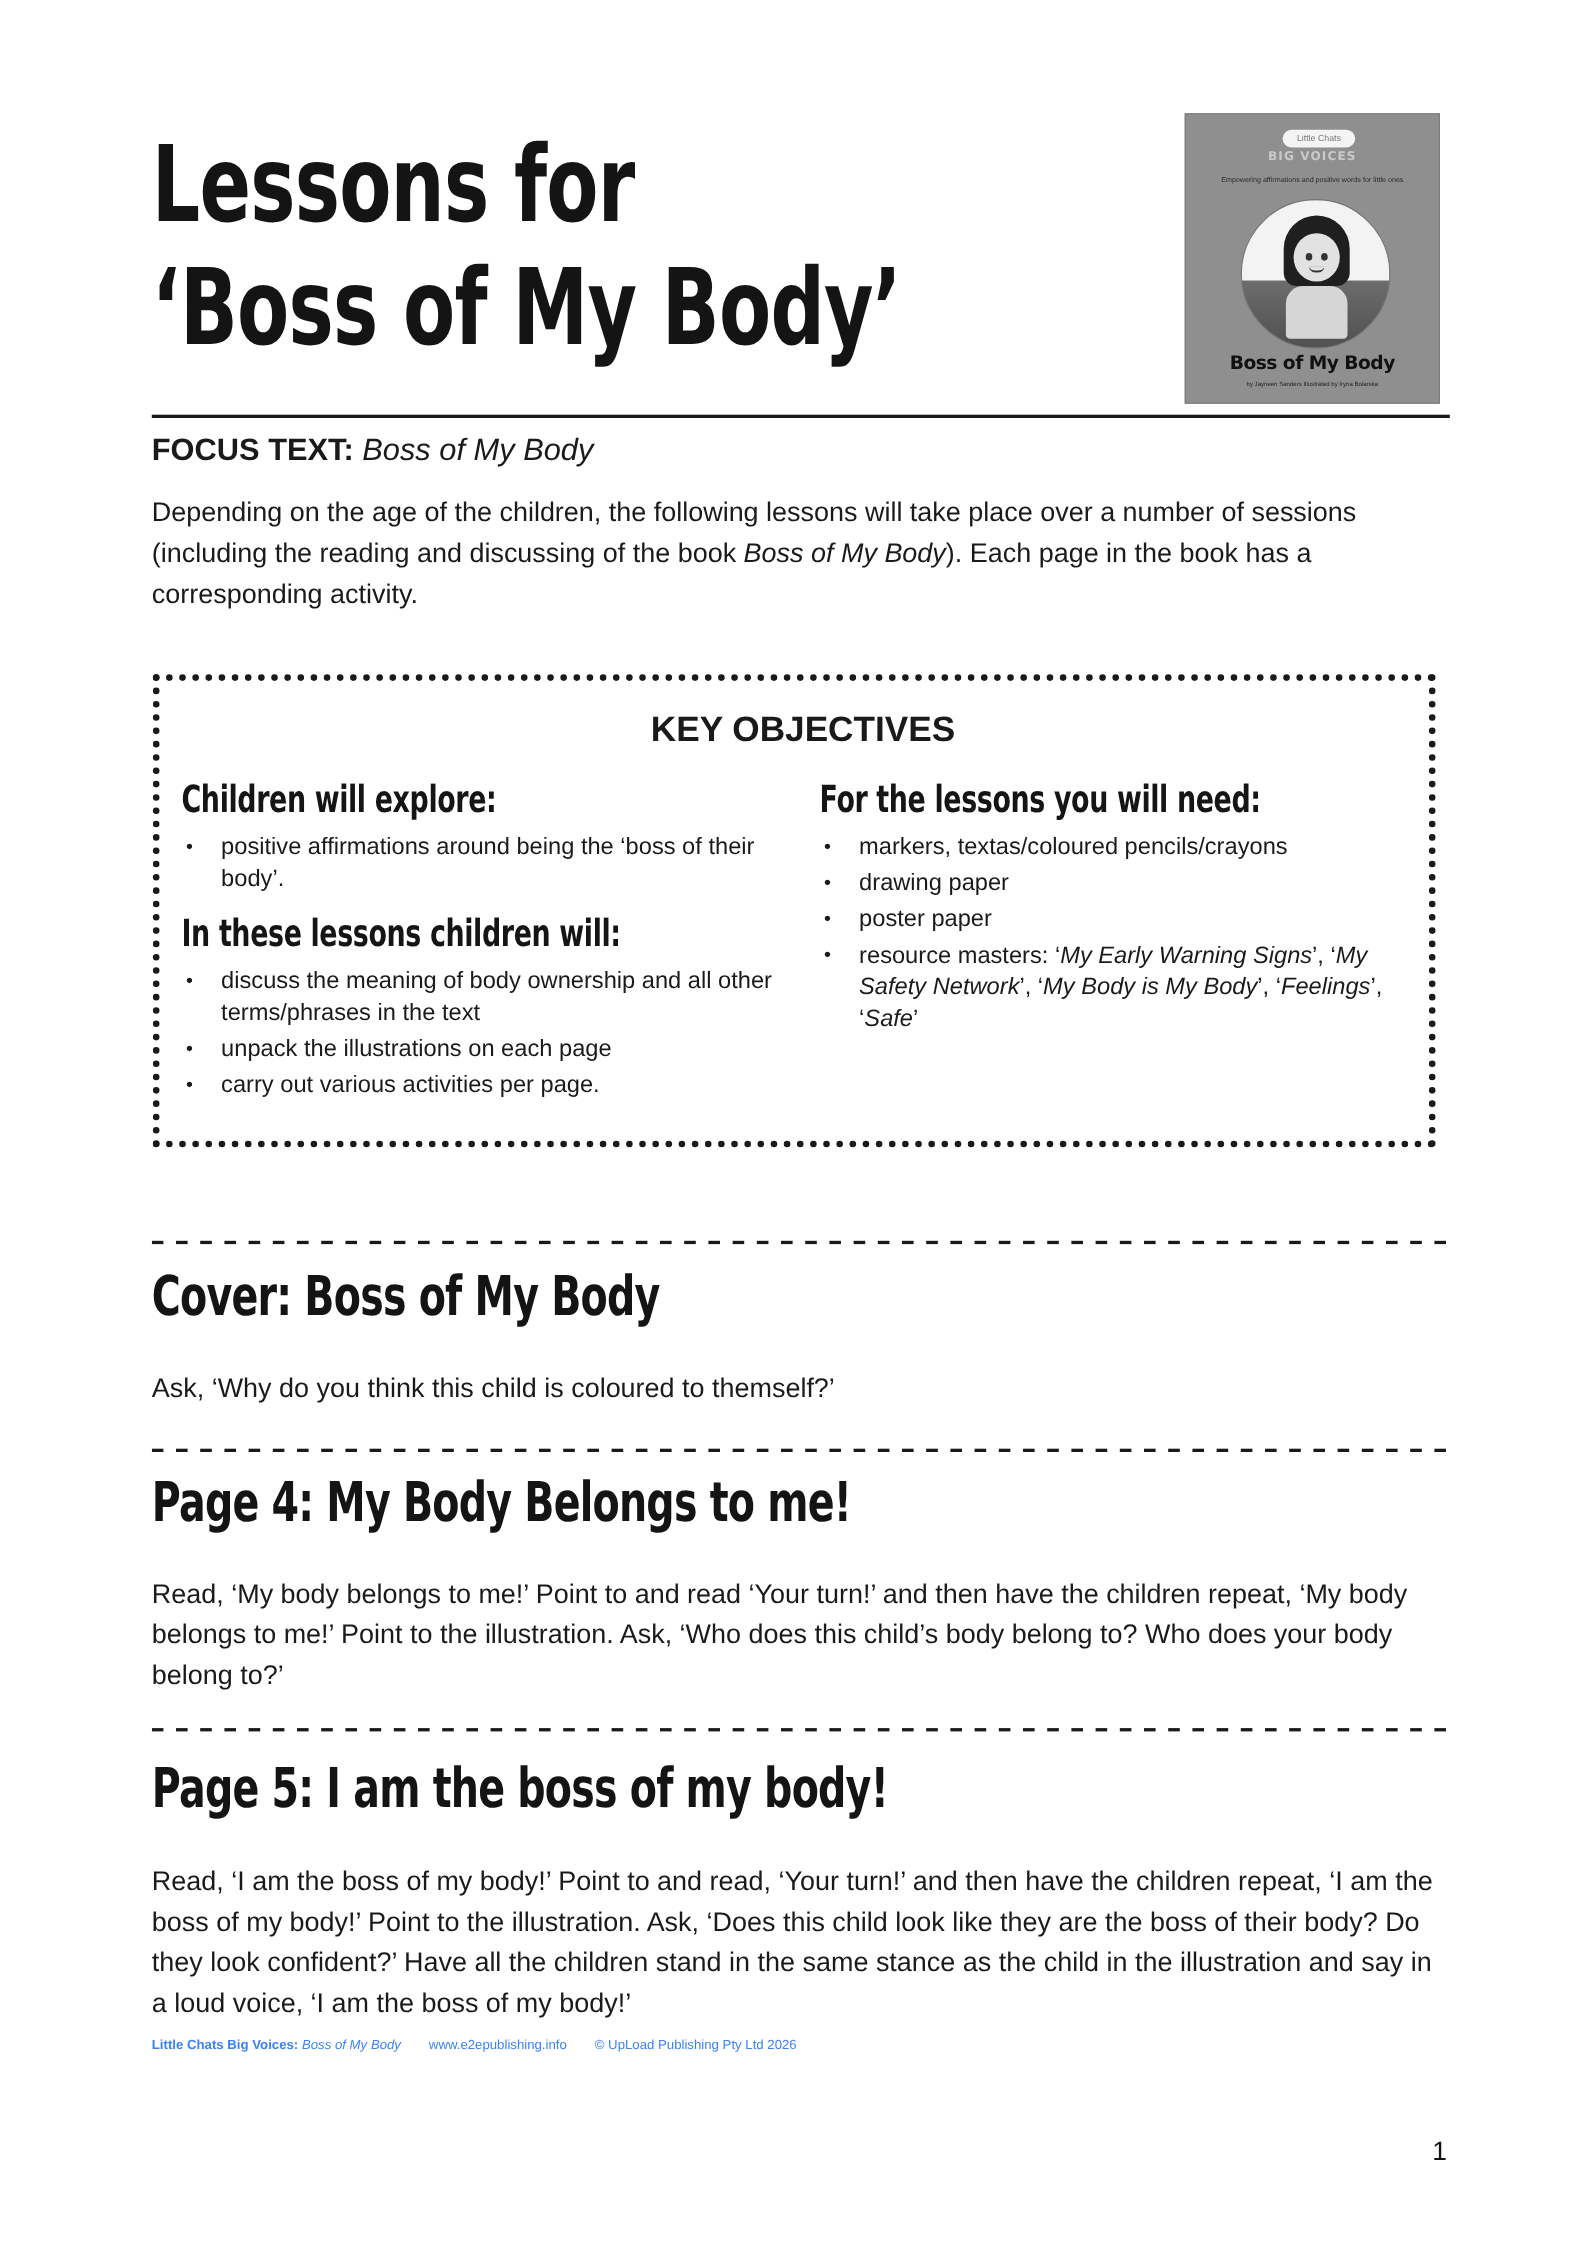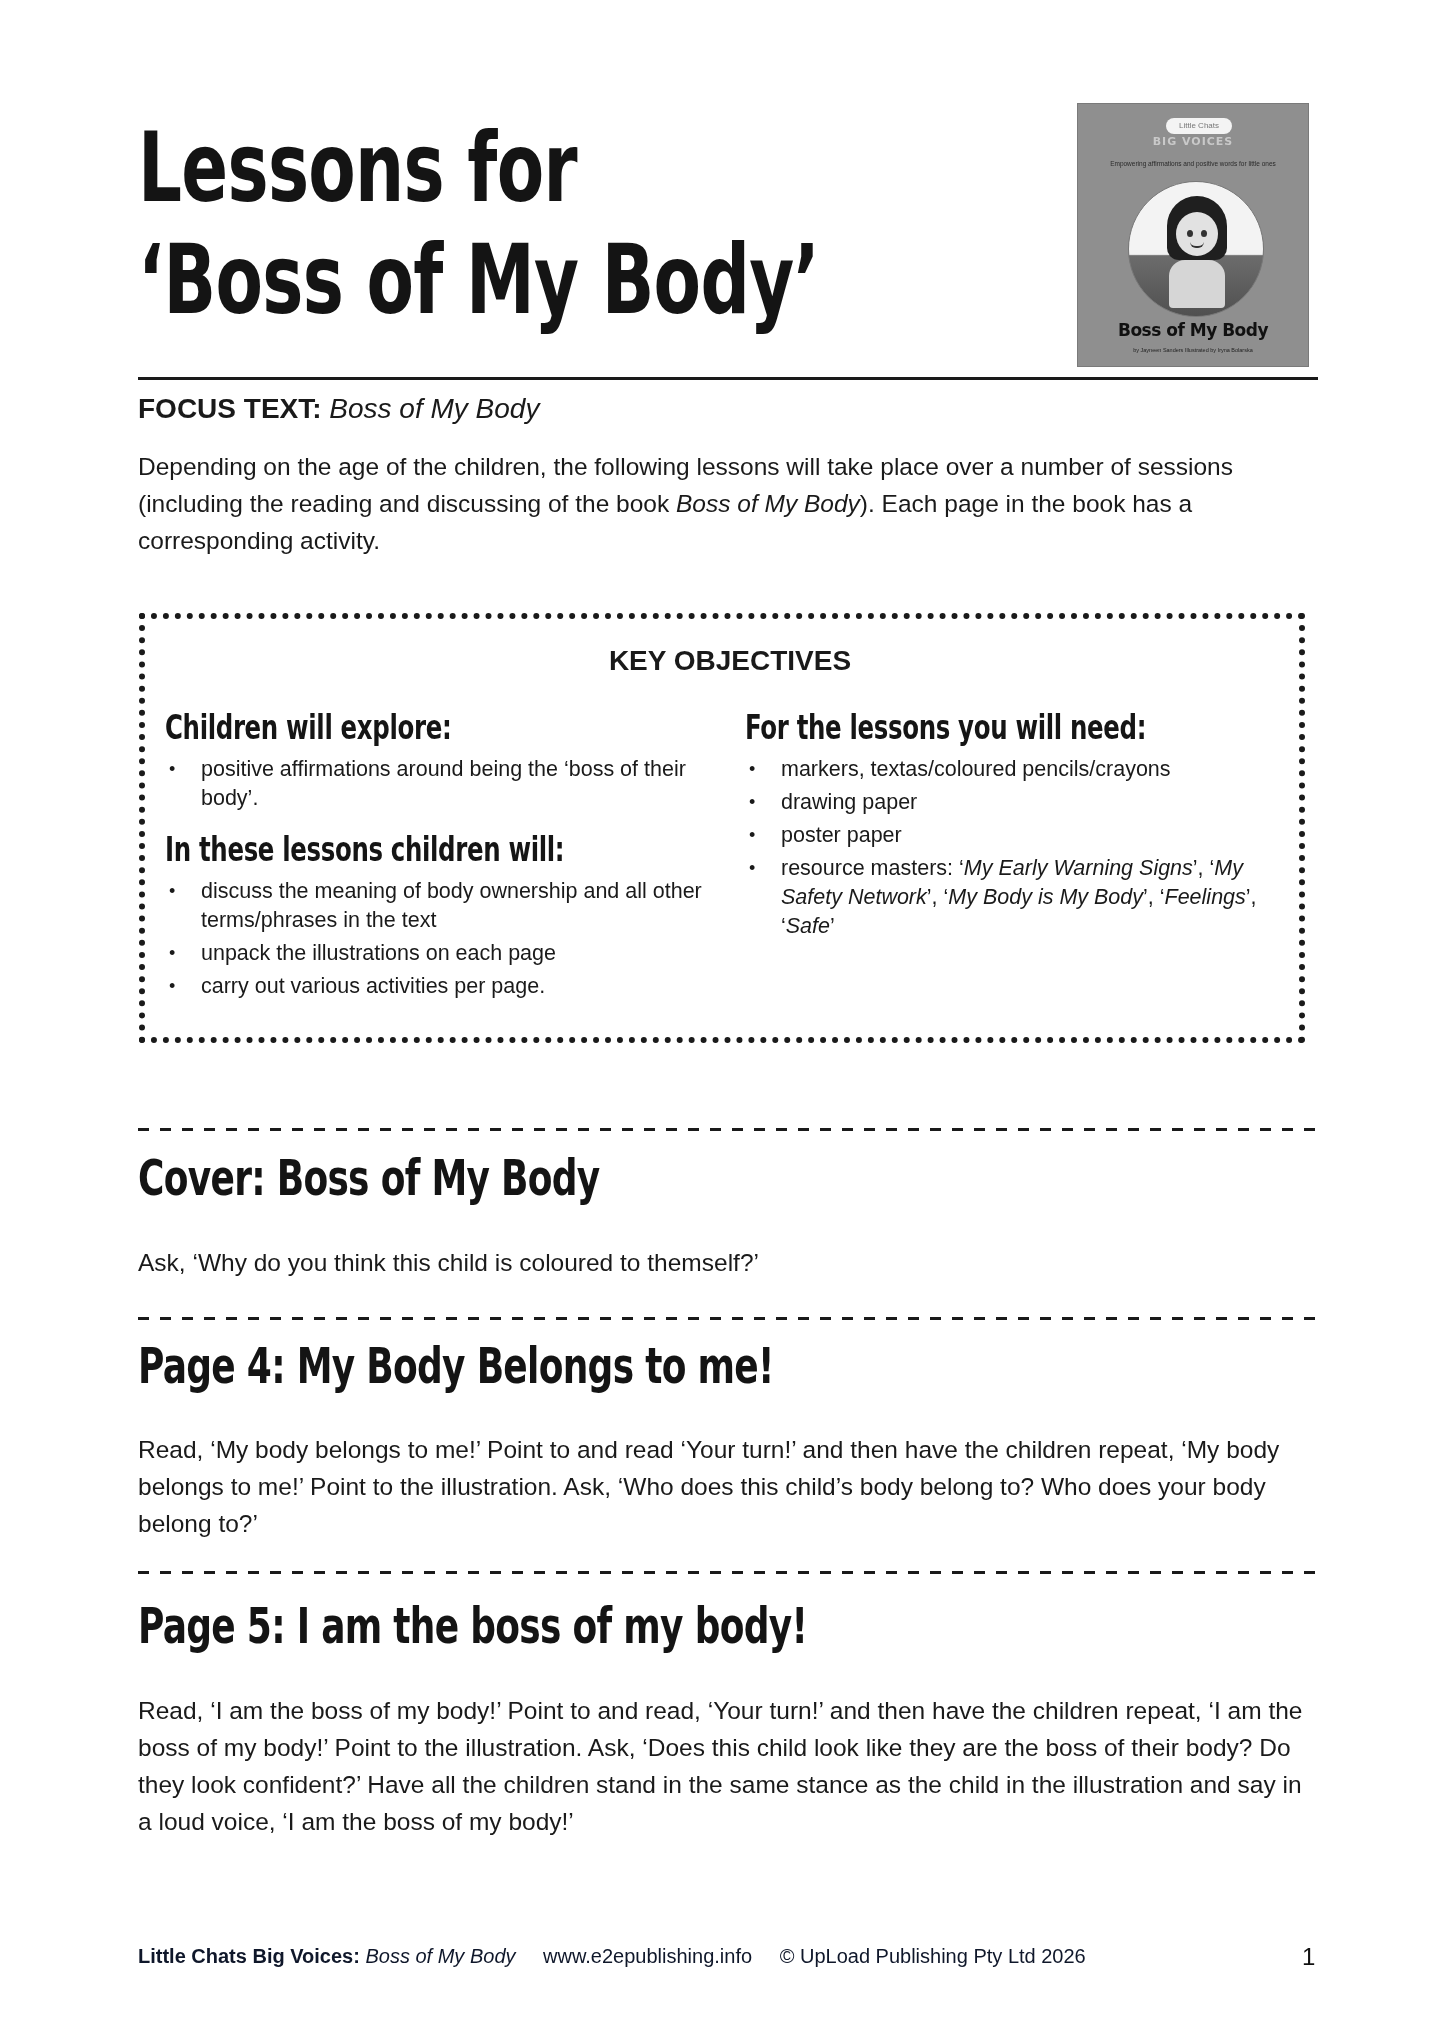--- a/index.html
+++ b/index.html
@@ -54,21 +54,21 @@
     .focus i { font-style: italic; }
 
     .intro { position: absolute; left: 138px; top: 448px; width: 1180px; font-size: 24.5px; line-height: 37px; }
 
     .box {
       position: absolute; left: 139px; top: 613px; width: 1166px; height: 430px;
       border: 6px dotted #1a1a1a;
     }
     .box-title {
       position: absolute; left: 16px; right: 0; top: 26px; text-align: center;
-      font-size: 28px; font-weight: bold;
+      font-size: 32px; font-weight: bold;
     }
     .col { position: absolute; top: 86px; }
     .col-left { left: 20px; width: 560px; }
     .col-right { left: 600px; width: 540px; }
     .subhead {
       font-family: "DejaVu Sans", sans-serif; font-weight: bold; font-size: 34px; line-height: 44px;
       transform: scaleX(0.72); transform-origin: left top; white-space: nowrap; letter-spacing: -0.5px; color: #151515;
     }
     ul.bullets { list-style: none; margin-top: 6px; }
     ul.bullets li { position: relative; padding-left: 36px; font-size: 21.5px; line-height: 29px; margin-bottom: 4px; }
@@ -78,21 +78,21 @@
     .sep { position: absolute; left: 138px; width: 1180px; height: 3px;
       background-image: linear-gradient(to right, #1a1a1a 0 11px, transparent 11px 22px);
       background-size: 22px 3px; }
 
     .sec-head {
       position: absolute; left: 138px; font-size: 50px; line-height: 60px;
       transform: scaleX(0.72); width: 1500px; white-space: nowrap;
     }
     .sec-body { position: absolute; left: 138px; width: 1180px; font-size: 24.5px; line-height: 37px; }
 
-    .footer { position: absolute; left: 138px; top: 1945px; font-size: 20px; color: #0f172a; white-space: nowrap; }
+    .footer { position: absolute; left: 138px; top: 1852px; font-size: 12px; color: #3b82f6; white-space: nowrap; }
     .footer b { font-weight: bold; }
     .footer i { font-style: italic; }
     .footer .gap { display: inline-block; width: 22px; }
     .pagenum { position: absolute; left: 1302px; top: 1943px; font-size: 24px; color: #111; }
   </style>
 </head>
 <body>
 
 <h1 class="title display">
   <span>Lessons for</span>

